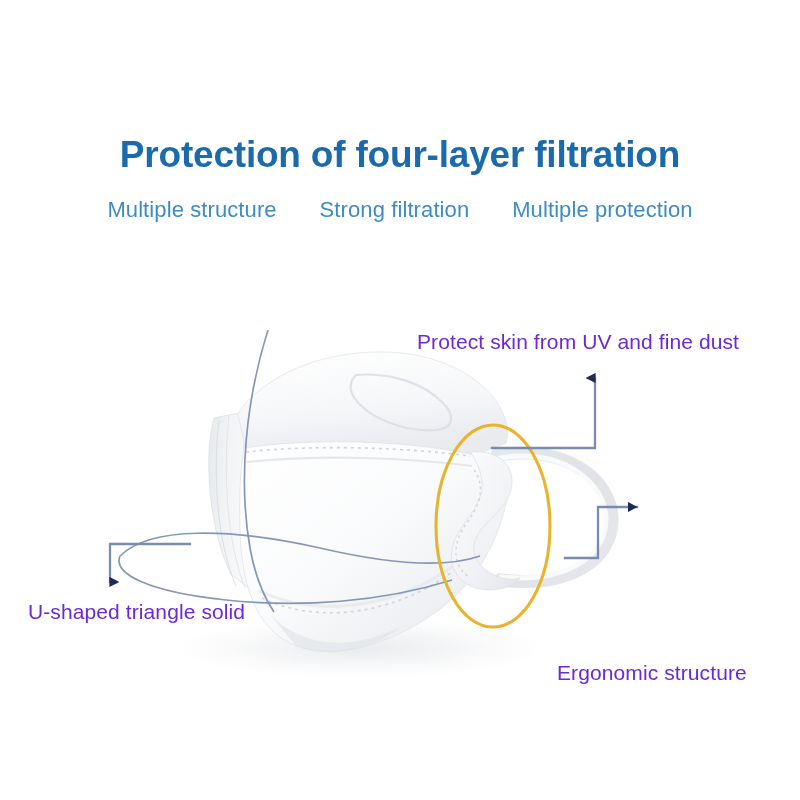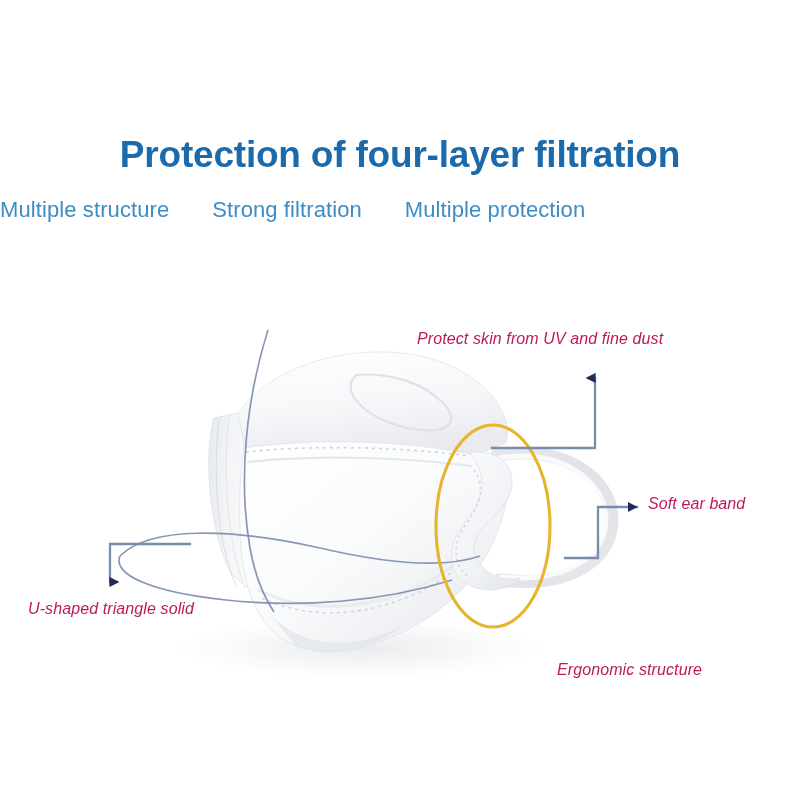--- a/index.html
+++ b/index.html
@@ -33,37 +33,37 @@
     font-size: 37px;
     font-weight: bold;
     letter-spacing: -0.2px;
     color: #1B6AAB;
     white-space: nowrap;
   }
   .subrow {
     position: absolute;
     left: 0; top: 197px;
     width: 800px;
+    text-align: center;
     white-space: nowrap;
   }
   .subrow span {
     font-size: 22px;
     color: #3D8CC4;
     letter-spacing: 0.1px;
   }
   .subgap { display: inline-block; width: 34px; }
 
   
   .callout {
     position: absolute;
-    font-size: 16px;
-    color: #be185d;
+    font-size: 21px;
+    color: #6d28d9;
     white-space: nowrap;
     letter-spacing: 0.1px;
-    font-style: italic;
   }
   #label-uv       { left: 417px; top: 330px; }
   #label-earband  { left: 648px; top: 495px; }
   #label-ushape   { left: 16px;  top: 600px; margin-left: 12px; }
   #label-ergo     { left: 557px; top: 628px; margin-top: 33px; }
 
   
   #art {
     position: absolute;
     left: 0; top: 0;
@@ -222,17 +222,16 @@
 
   <div class="subrow">
     <span>Multiple structure</span>
     <span class="subgap"></span>
     <span>Strong filtration</span>
     <span class="subgap"></span>
     <span>Multiple protection</span>
   </div>
 
   <div class="callout" id="label-uv">Protect skin from UV and fine dust</div>
-  <div class="callout" id="label-earband">Soft ear band</div>
   <div class="callout" id="label-ushape">U-shaped triangle solid</div>
   <div class="callout" id="label-ergo">Ergonomic structure</div>
 
 </div>
 
 </body></html>

